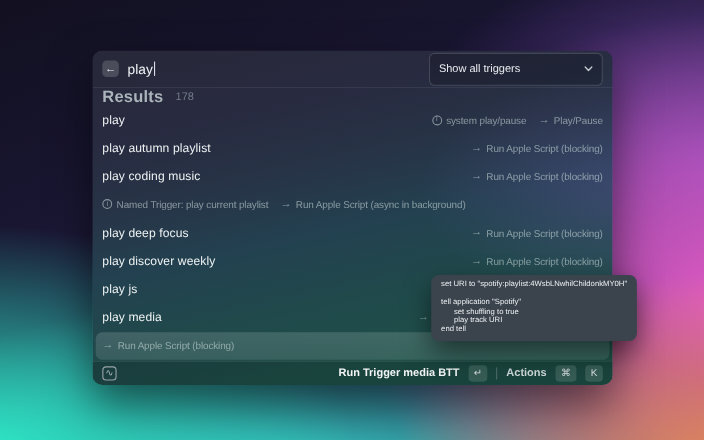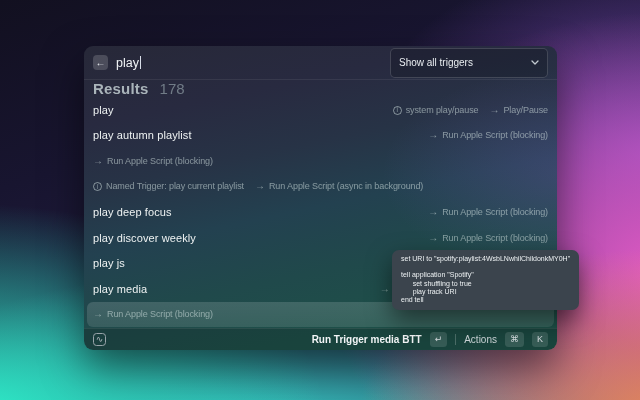--- a/index.html
+++ b/index.html
@@ -48,35 +48,35 @@
     display: flex; align-items: center; justify-content: space-between;
     padding: 0 8px; font-size: 10px; color: #e9edf0;
   }
   .chevron svg { display: block; }
 
   
   .results-header {
     flex: 0 0 17px; display: flex; align-items: center; gap: 11px; padding: 0 9px;
   }
   .results-label { font-size: 15px; font-weight: 700; color: #aab4ba; letter-spacing: 0.2px; }
-  .results-count { font-size: 15px; font-weight: 500; color: #717c87; }
+  .results-count { font-size: 10px; font-weight: 500; color: #717c87; }
 
   
   .results-list { flex: 1; display: flex; flex-direction: column; padding-bottom: 1px; }
   .row {
     flex: 1; display: flex; align-items: center; justify-content: space-between;
     padding: 0 9px; white-space: nowrap;
   }
   .row.selected {
     margin: 0 3px; padding: 0 6px; border-radius: 6px;
     background: linear-gradient(rgba(255,255,255,0.15), rgba(255,255,255,0.11));
   }
   .row .name { font-size: 11px; font-weight: 500; color: #eef2f2; letter-spacing: 0.1px; }
   .row .right { display: flex; align-items: center; gap: 11px; color: rgba(214,228,226,0.55); }
-  .info-block, .action-block { display: flex; align-items: flex-end; gap: 4px; }
+  .info-block, .action-block { display: flex; align-items: flex-start; gap: 4px; }
   .info-icon {
     width: 9px; height: 9px; border: 1px solid currentColor; border-radius: 50%;
     display: inline-flex; align-items: center; justify-content: center;
     font-size: 6.5px; line-height: 1; flex: 0 0 auto;
   }
   .info-text, .action-text { font-size: 9px; letter-spacing: -0.1px; }
   .arrow { font-size: 10px; line-height: 1; }
 
   
   .footer {
@@ -89,21 +89,21 @@
     font-size: 9px; color: #aeb8bd; line-height: 1;
   }
   .footer-left-label { font-size: 10px; color: #97a2a6; }
   .footer-right { margin-left: auto; display: flex; align-items: center; gap: 8px; }
   .primary-action { font-size: 10px; font-weight: 700; color: #f2f5f6; }
   .key-badge {
     background: rgba(255,255,255,0.13); border-radius: 3.5px; color: #d6dde0;
     font-size: 9px; line-height: 1; padding: 3px 5px; min-width: 15px; text-align: center;
   }
   .footer-divider { width: 1px; height: 11px; background: rgba(255,255,255,0.22); }
-  .actions-label { font-size: 10px; font-weight: 400; color: #ccd5d8; }
+  .actions-label { font-size: 10px; font-weight: 700; color: #ccd5d8; }
 
   
   .tooltip {
     position: absolute; left: 392px; top: 250px; z-index: 5;
     background: #3b444d; border-radius: 7px; padding: 5px 9px 6px;
     font-size: 7px; line-height: 8.2px; color: #edf1f3; white-space: pre;
     box-shadow: 0 10px 24px rgba(0,0,0,0.5);
   }
 </style>
 </head>
@@ -154,20 +154,21 @@
     <span class="right">
 
       <span class="action-block row-action">
         <span class="arrow">→</span>
         <span class="action-text">Run Apple Script (blocking)</span>
       </span>
     </span>
   </div>
 
   <div class="row">
+    <span class="name">play coding music</span>
     <span class="right">
 
       <span class="action-block row-action">
         <span class="arrow">→</span>
         <span class="action-text">Run Apple Script (blocking)</span>
       </span>
     </span>
   </div>
 
   <div class="row">

